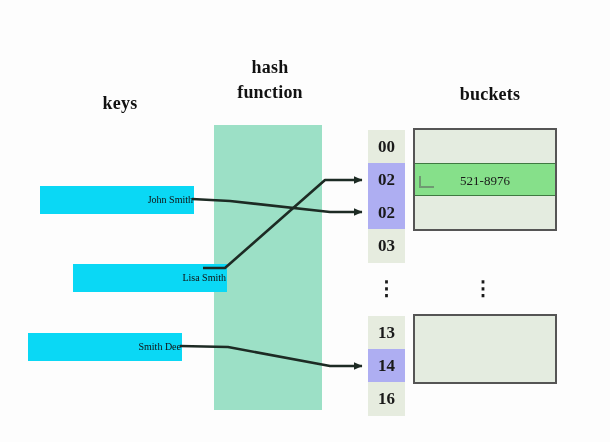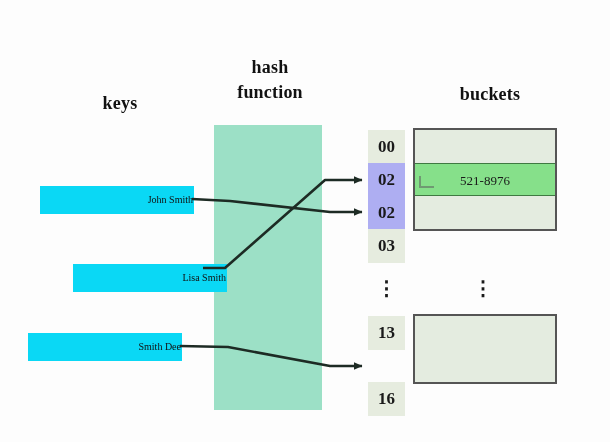--- a/index.html
+++ b/index.html
@@ -159,20 +159,21 @@
   <div class="key-box" id="key-0">John Smith</div>
   <div class="key-box" id="key-1">Lisa Smith</div>
   <div class="key-box" id="key-2">Smith Dee</div>
 
   <div class="idx-cell" style="top:130px">00</div>
   <div class="idx-cell hi" style="top:163px">02</div>
   <div class="idx-cell hi" style="top:196px">02</div>
   <div class="idx-cell" style="top:229px">03</div>
 
   <div class="idx-cell" style="top:316px">13</div>
+  <div class="idx-cell hi" style="top:349px">14</div>
   <div class="idx-cell" style="top:382px">16</div>
 
   <div class="bucket-group" style="top:128px">
     <div class="val-cell"></div>
     <div class="val-cell filled">
       <span class="corner-mark"></span>
       <span>521-8976</span>
     </div>
     <div class="val-cell"></div>
   </div>

